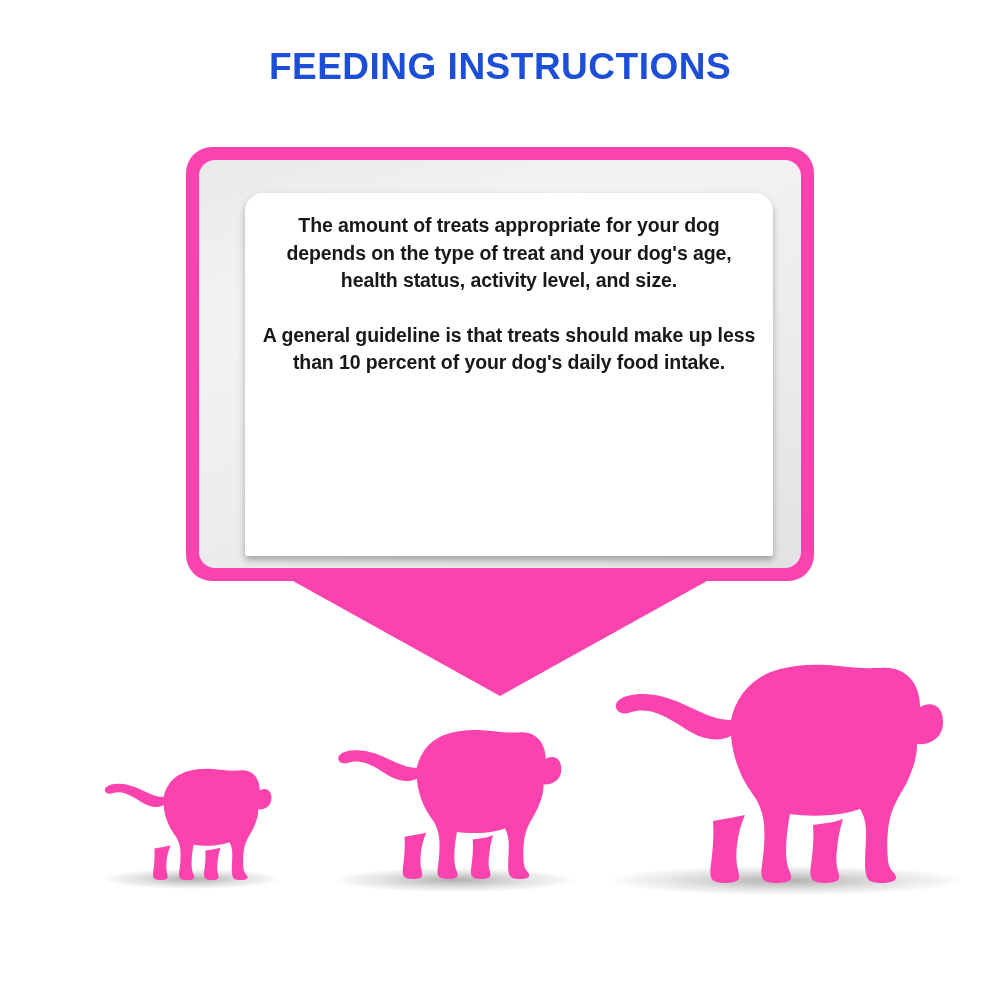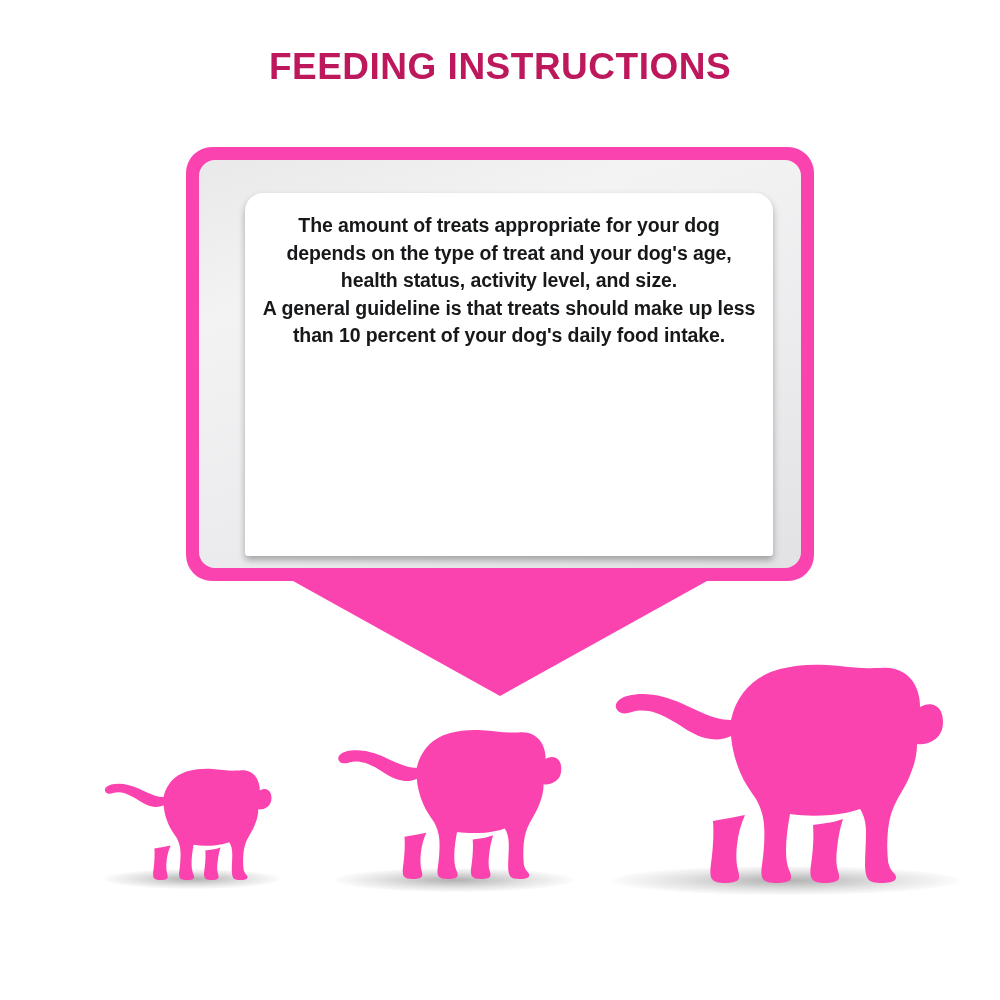--- a/index.html
+++ b/index.html
@@ -94,20 +94,21 @@
     margin: 0;
     text-align: center;
     color: #17181a;
     font-size: 19.5px;
     font-weight: 600;
     line-height: 27.5px;
     letter-spacing: -0.1px;
     font-family: "Liberation Sans", sans-serif;
   }
   .bubble-para + .bubble-para {
+    margin-top: 27px;
   }
 
   
   .dog {
     position: absolute;
   }
   .dog svg {
     display: block;
     width: 100%;
     height: 100%;
@@ -123,21 +124,21 @@
   #dog-medium     { left: 337px; top: 725px; width: 225px; height: 158px; }
   #dog-medium-sh  { left: 335px; top: 868px; width: 238px; height: 24px; }
   #dog-large      { left: 614px; top: 662px; width: 330px; height: 222px; }
   #dog-large-sh   { left: 612px; top: 866px; width: 348px; height: 29px; }
 </style>
 </head>
 <body>
 
 <div id="stage">
 
-  <div id="page-title" style="color: #be185d;">FEEDING INSTRUCTIONS</div>
+  <div id="page-title" style="color: #1d4ed8;">FEEDING INSTRUCTIONS</div>
 
   <div id="bubble-wrap">
 
     <div id="bubble-pointer" style="border-top-color: rgb(251, 67, 176);"></div>
 
     <div id="bubble-outer" style="background: rgb(251, 67, 176);">
       <div id="bubble-grey">
         <div id="bubble-card">
           <p class="bubble-para">The amount of treats appropriate for your dog depends on the type of treat and your dog's age, health status, activity level, and size.</p>
           <p class="bubble-para">A general guideline is that treats should make up less than 10 percent of your dog's daily food intake.</p>

